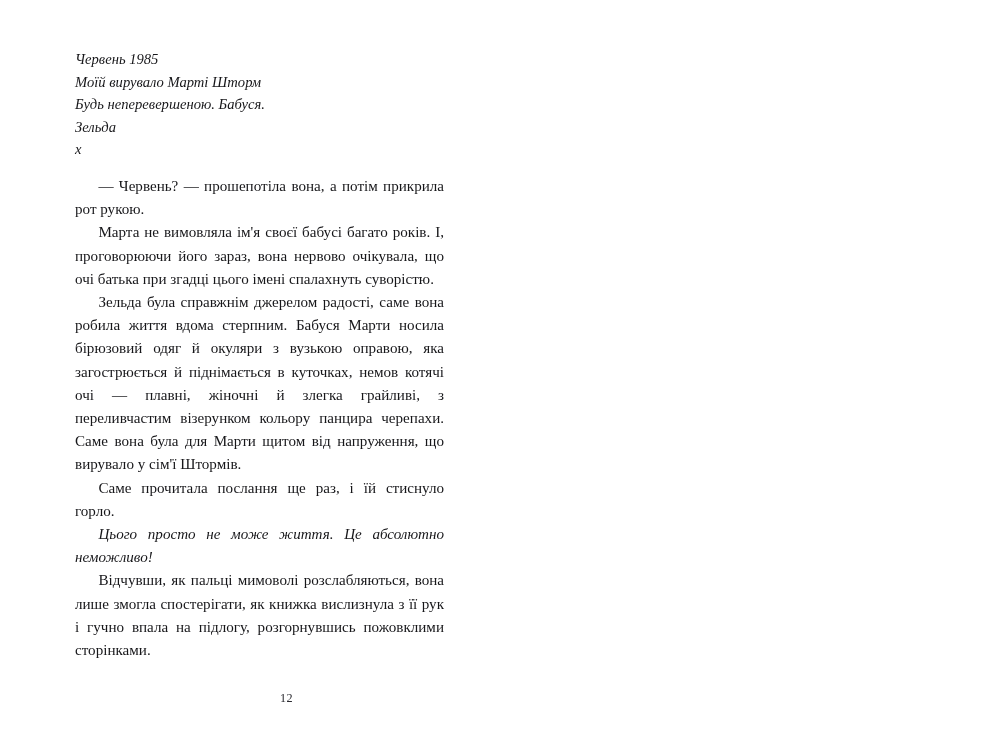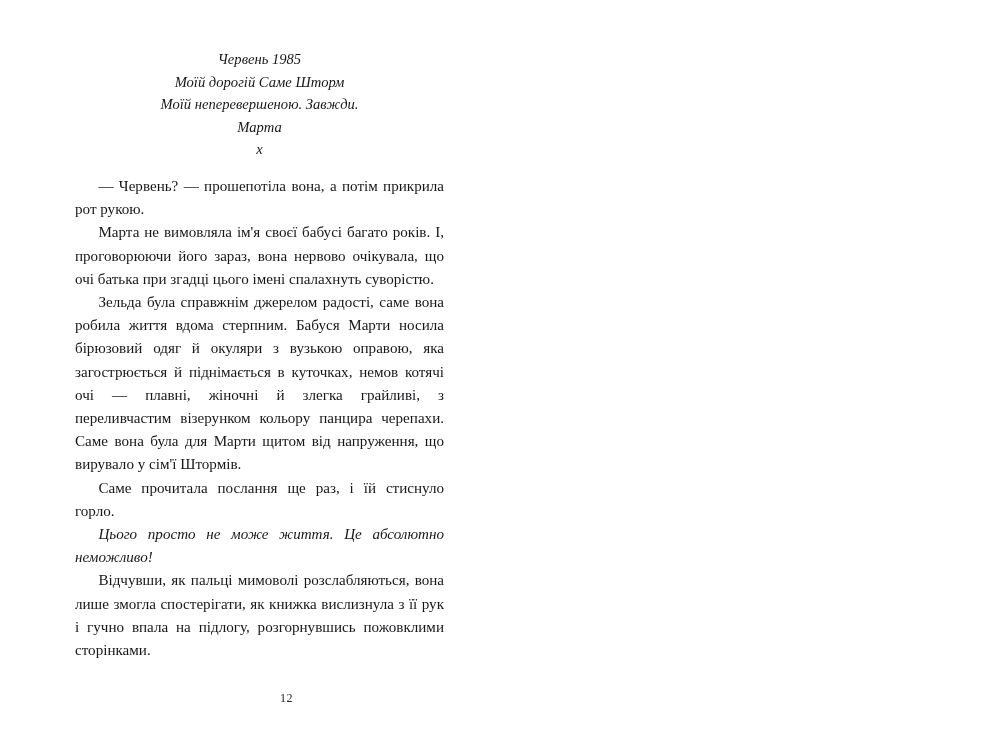--- a/index.html
+++ b/index.html
@@ -42,21 +42,21 @@
     left: 75px;
     top: 48px;
     width: 369px;
   }
 
   
   .letter {
     font-style: italic;
     font-size: 14.6px;
     line-height: 22.6px;
-    text-align: center;
+    text-align: left;
     margin: 0 0 14px 0;
   }
   .letter-line { display: block; white-space: pre; }
 
   
   p.para {
     margin: 0;
     text-indent: 1.55em;
   }
   p.para.italic { font-style: italic; }
@@ -75,23 +75,23 @@
 <body>
 
 <div class="spread">
 
   <div class="page page-left">
 
     <div class="textblock textblock-left">
 
       <div class="letter">
         <span class="letter-line">Червень 1985</span>
-        <span class="letter-line">Моїй дорогій Саме Шторм</span>
-        <span class="letter-line">Моїй неперевершеною. Завжди.</span>
-        <span class="letter-line">Марта</span>
+        <span class="letter-line">Моїй вирувало Марті Шторм</span>
+        <span class="letter-line">Будь неперевершеною. Бабуся.</span>
+        <span class="letter-line">Зельда</span>
         <span class="letter-line">x</span>
       </div>
 
       <p class="para">— Червень? — прошепотіла вона, а потім прикрила рот рукою.</p>
       <p class="para">Марта не вимовляла ім'я своєї бабусі багато років. І, проговорюючи його зараз, вона нервово очікувала, що очі батька при згадці цього імені спалахнуть суворістю.</p>
       <p class="para">Зельда була справжнім джерелом радості, саме вона робила життя вдома стерпним. Бабуся Марти носила бірюзовий одяг й окуляри з вузькою оправою, яка загострюється й піднімається в куточках, немов котячі очі — плавні, жіночні й злегка грайливі, з переливчастим візерунком кольору панцира черепахи. Саме вона була для Марти щитом від напруження, що вирувало у сім'ї Штормів.</p>
       <p class="para">Саме прочитала послання ще раз, і їй стиснуло горло.</p>
       <p class="para italic">Цього просто не може життя. Це абсолютно неможливо!</p>
       <p class="para">Відчувши, як пальці мимоволі розслабляються, вона лише змогла спостерігати, як книжка вислизнула з її рук і гучно впала на підлогу, розгорнувшись пожовклими сторінками.</p>
 

